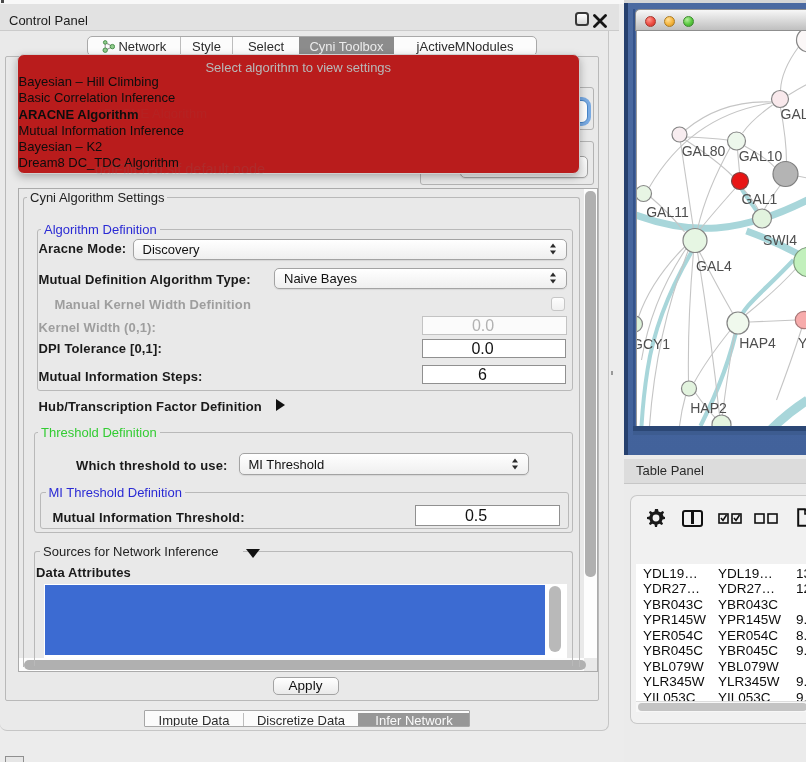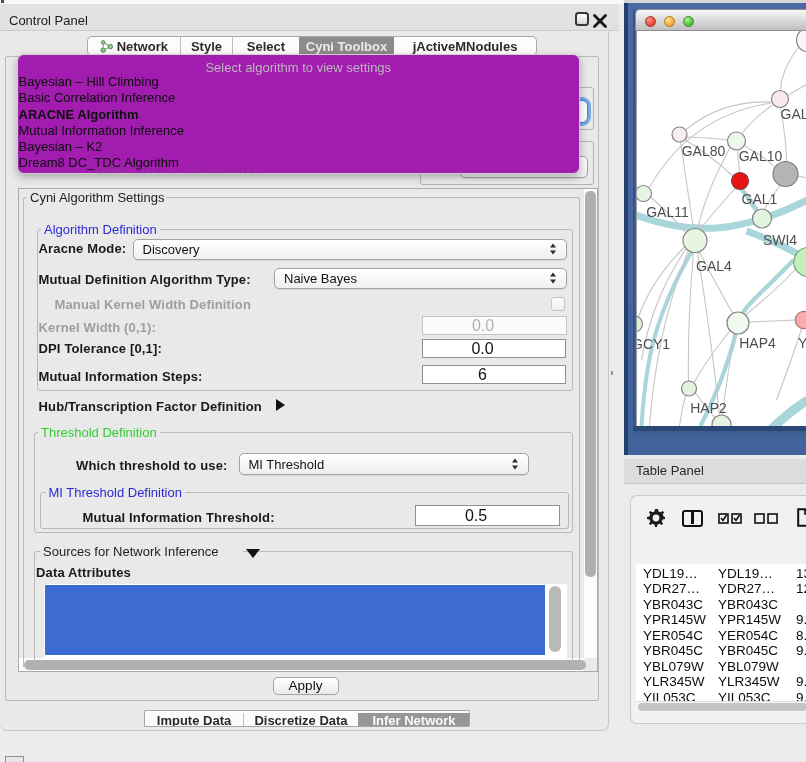--- a/index.html
+++ b/index.html
@@ -11,21 +11,21 @@
 .gb { position:absolute; border:1px solid #b9b9b9; border-radius:3px; }
 .gbt { position:absolute; font-size:13px; background:#e9e9e9; padding:0 3px; white-space:nowrap; z-index:3; }
 .combo { position:absolute; border:1px solid #a3a3a3; border-radius:5px;
   background:linear-gradient(#ffffff,#efefef); box-shadow:0 1px 1px rgba(0,0,0,0.08); }
 .combo span { position:absolute; left:9px; top:50%; transform:translateY(-50%); font-size:13px; color:#111; white-space:nowrap; }
 .spin { position:absolute; right:9px; top:50%; transform:translateY(-50%); width:7px; height:11px; }
 .spin .up { position:absolute; left:0; top:0; width:0; height:0; border-left:3.5px solid transparent; border-right:3.5px solid transparent; border-bottom:4.5px solid #2a2a2a; }
 .spin .dn { position:absolute; left:0; bottom:0; width:0; height:0; border-left:3.5px solid transparent; border-right:3.5px solid transparent; border-top:4.5px solid #2a2a2a; }
 .tf { position:absolute; border:1px solid #909090; background:#fff; font-size:16px; color:#111; text-align:center; padding-right:23px; }
 .tf.dis2 { border-color:#c3c3c3; background:#fbfbfb; color:#b2b2b2; }
-.seg { display:inline-block; height:100%; text-align:center; font-size:13px; font-weight:bold; color:#2b2b2b; }
+.seg { display:inline-block; height:100%; text-align:center; font-size:13px; font-weight:normal; color:#2b2b2b; }
 </style>
 </head>
 <body>
 
 <div class="abs" style="left:0; top:0; width:624px; height:4px; background:#f8f8f8;"></div>
 <div class="abs" style="left:1px; top:0; width:3px; height:3px; background:#4a4a4a;"></div>
 
 <div class="abs" id="cpwin" style="left:0; top:4px; width:608.5px; height:727px; background:#eaeaea; border-right:1px solid #c6c6c6; border-bottom:1px solid #c6c6c6; border-radius:0 0 7px 7px;"></div>
 
 <div class="abs" style="left:0; top:4px; width:618.5px; height:27px; background:#e2e2e2; border-bottom:1px solid #cbcbcb;">
@@ -50,21 +50,21 @@
 </div>
 
 <div class="abs" style="left:420px; top:87px; width:174px; height:43px; border:1px solid #b3b3b3; border-radius:3px;"></div>
 <div class="abs" style="left:480px; top:100px; width:108px; height:23px; border-radius:6px; background:#fff; border:1px solid #4785c8; box-shadow:0 0 0 3px #79aae2;"></div>
 <div class="abs" style="left:420px; top:141px; width:174px; height:44px; border:1px solid #b3b3b3; border-radius:3px;"></div>
 <div class="abs combo" style="left:460px; top:156px; width:128px; height:22px;"></div>
 
 <div class="abs" style="left:95px; top:106px; width:150px; height:13px; overflow:hidden; font-size:13px; color:#777; opacity:0.07; z-index:6;">ARACNE Algorithm</div>
 <div class="abs" style="left:95px; top:161px; width:290px; height:14px; overflow:hidden; font-size:14.5px; color:#777; opacity:0.17; z-index:6;">galFiltered.sif default node</div>
 
-<div class="abs" style="left:17px; top:54px; width:562.5px; height:120px; background:#a21caf; border:1px solid #cfcfcf; border-radius:7px; box-shadow:0 3px 9px rgba(0,0,0,0.28); z-index:5;">
+<div class="abs" style="left:17px; top:54px; width:562.5px; height:120px; background:#b91c1c; border:1px solid #cfcfcf; border-radius:7px; box-shadow:0 3px 9px rgba(0,0,0,0.28); z-index:5;">
   <div style="position:absolute; left:0; top:5px; width:100%; text-align:center; font-size:13px; color:#b9b9b9;">Select algorithm to view settings</div>
   <div style="position:absolute; left:0.5px; top:19px; font-size:13px; color:#0d0d0d; line-height:16.3px;">
     Bayesian – Hill Climbing<br>
     Basic Correlation Inference<br>
     <b>ARACNE Algorithm</b><br>
     Mutual Information Inference<br>
     Bayesian – K2<br>
     Dream8 DC_TDC Algorithm
   </div>
 </div>
@@ -124,21 +124,21 @@
     <span>MI Threshold</span>
     <div class="spin">
       <i class="up"></i>
       <i class="dn"></i>
     </div>
   </div>
 
 <div class="gb" style="left:40px; top:492px; width:529px; height:37px;"></div>
 <div class="gbt" style="left:45.5px; top:485px; color:#2a2ad4;">MI Threshold Definition</div>
 
-<div class="lbl" style="left:52.5px; top:510px;margin-left:30px;">Mutual Information Threshold:</div>
+<div class="lbl" style="left:52.5px; top:510px;">Mutual Information Threshold:</div>
 <div class="tf" style="left:415px; top:505px; width:145px; height:21px; line-height:19px;">0.5</div>
 
 <div class="gb" style="left:33.5px; top:551px; width:539px; height:115px; border-bottom:none; border-radius:3px 3px 0 0;"></div>
 <div class="gbt" style="left:40px; top:544px; color:#222; font-size:13px; padding-right:24px;">Sources for Network Inference</div>
 <div class="abs" style="left:246px; top:549px; width:0; height:0; border-left:7px solid transparent; border-right:7px solid transparent; border-top:9px solid #111; z-index:4;"></div>
 
 <div class="lbl" style="left:36px; top:565px; font-size:13px;">Data Attributes</div>
 
 <div class="abs" style="left:44px; top:584px; width:523px; height:74px; background:#fff; overflow:hidden;">
   <div style="position:absolute; left:1px; top:1px; width:500px; height:70px; background:#3c6bd2;"></div>

